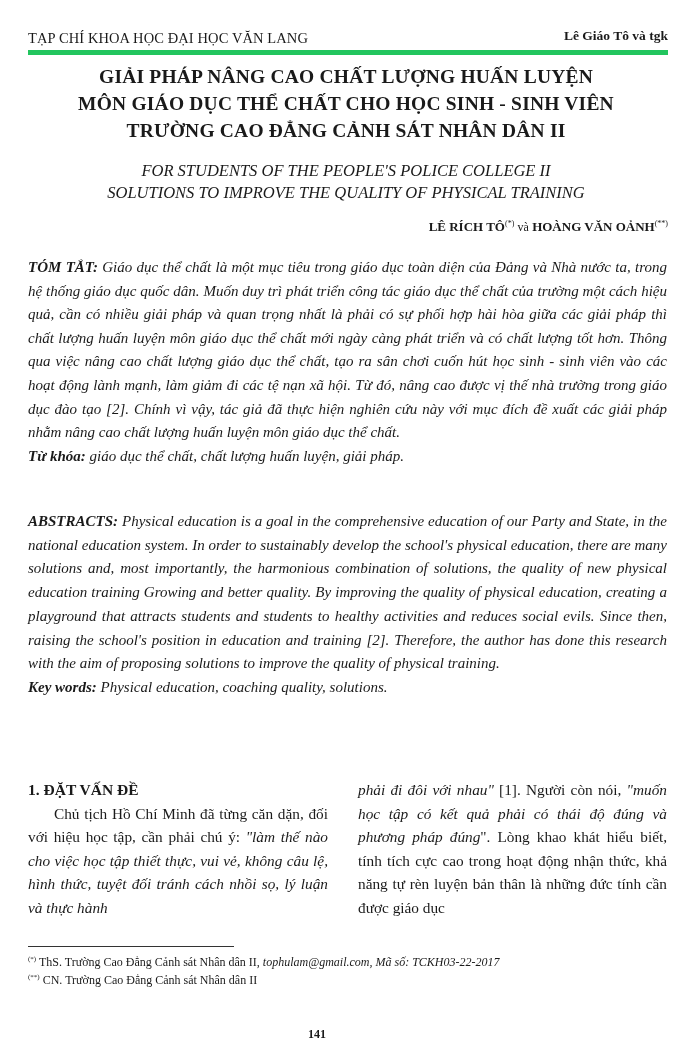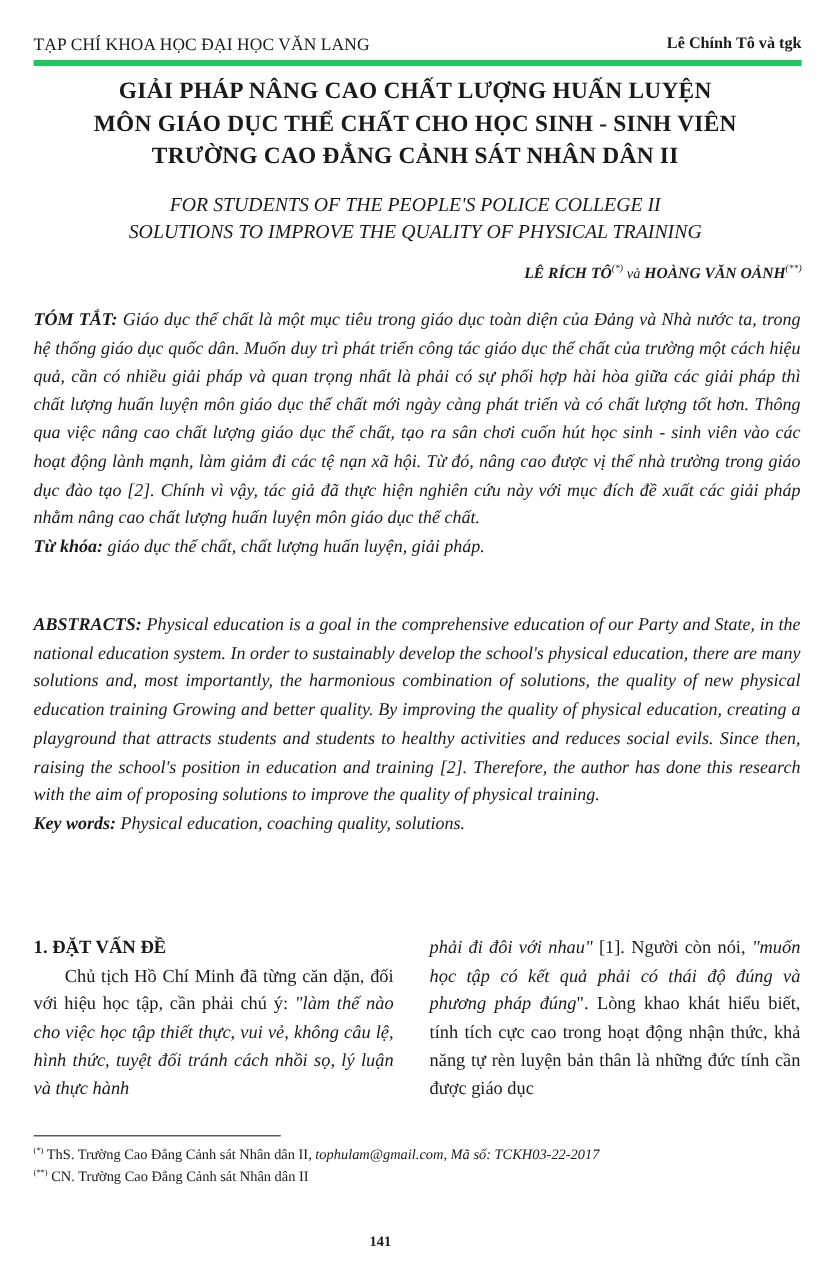--- a/index.html
+++ b/index.html
@@ -31,21 +31,21 @@
   }
   .title div { white-space: nowrap; }
   .subtitle {
     position: absolute; left: 30px; top: 160px; width: 632px;
     text-align: center; font-style: italic;
     font-size: 16.5px; line-height: 22px;
   }
   .subtitle div { white-space: nowrap; }
   .authors {
     position: absolute; right: 24px; top: 219px;
-    font-style: italic; font-weight: bold; font-size: 13px;
+    font-weight: bold; font-size: 13px;
     white-space: nowrap;
   }
   .authors .va { font-weight: normal; font-size: 12px; }
   .authors sup { font-size: 8px; font-weight: normal; }
   .abstract {
     position: absolute; left: 28px; top: 256px; width: 639px;
     font-style: italic; font-size: 15px; line-height: 23.6px;
     text-align: justify;
   }
   .abstract .lbl { font-weight: bold; }
@@ -78,21 +78,21 @@
   .page-num {
     position: absolute; left: 0; width: 634px; top: 1027px;
     text-align: center; font-size: 12px; font-weight: bold;
   }
 </style>
 </head>
 <body>
 
 <div class="running-header">
   <span class="rh-left">TẠP CHÍ KHOA HỌC ĐẠI HỌC VĂN LANG</span>
-  <span class="rh-right">Lê Chính Tô và tgk</span>
+  <span class="rh-right">Lê Giáo Tô và tgk</span>
 </div>
 
 <div class="title">
   <div>GIẢI PHÁP NÂNG CAO CHẤT LƯỢNG HUẤN LUYỆN</div>
   <div>MÔN GIÁO DỤC THỂ CHẤT CHO HỌC SINH - SINH VIÊN</div>
   <div>TRƯỜNG CAO ĐẲNG CẢNH SÁT NHÂN DÂN II</div>
 </div>
 
 <div class="subtitle">
   <div>FOR STUDENTS OF THE PEOPLE'S POLICE COLLEGE II</div>

